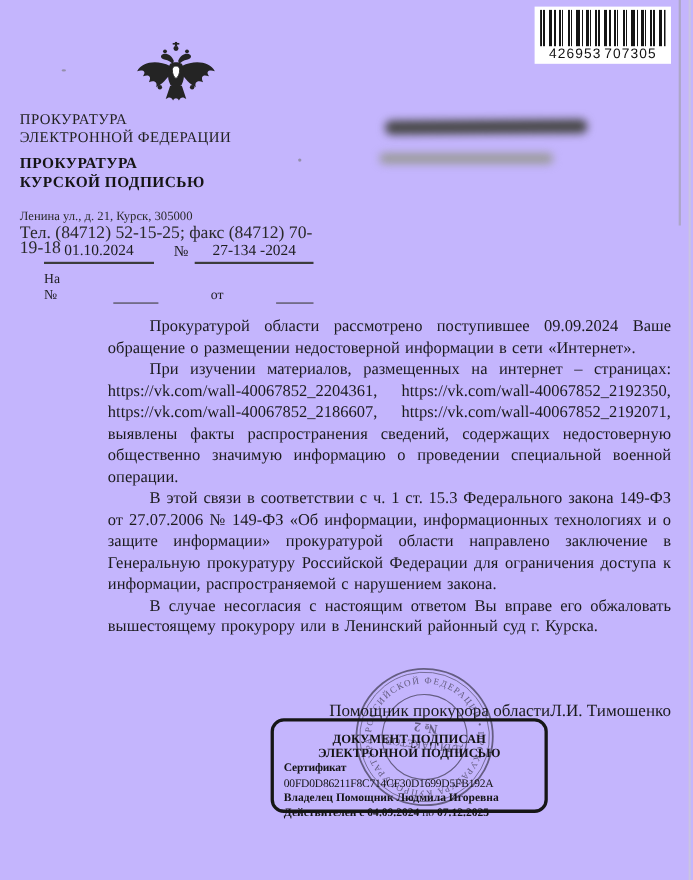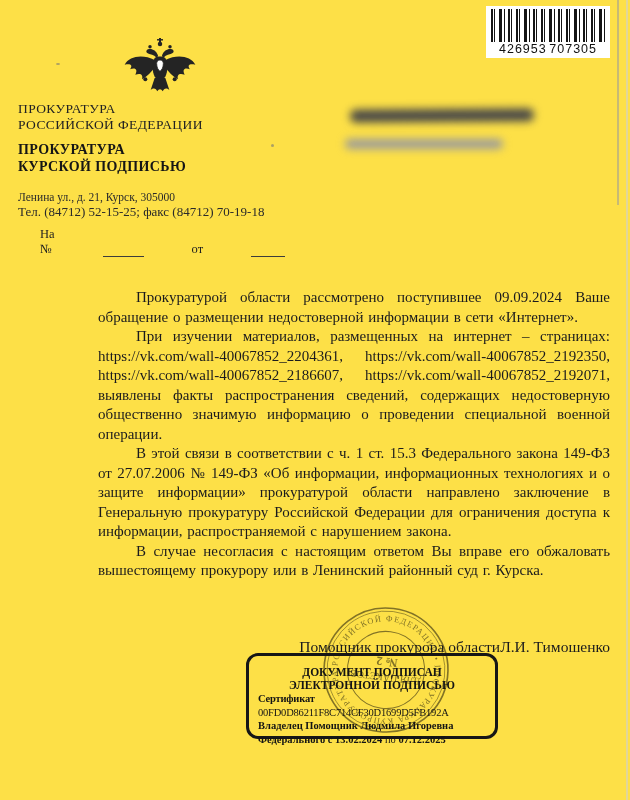--- a/index.html
+++ b/index.html
@@ -1,19 +1,19 @@
 <!DOCTYPE html>
 <html><head>
 <meta charset="utf-8">
 <style>
   * { margin:0; padding:0; box-sizing:border-box; }
   html,body { background:#e8e8e8; }
   .page {
     position:relative; width:630px; height:800px; margin:0 auto;
-    background:#fde047; overflow:hidden;
+    background:#c4b5fd; overflow:hidden;
     font-family:"Liberation Serif", serif; color:#1d1d1f;text-decoration:underline;
   }
   
   .artifact-v1 { position:absolute; left:617px; top:0; width:2px; height:205px; background:#9a9a9a; opacity:.55; }
   .artifact-v2 { position:absolute; left:626px; top:0; width:2px; height:800px; background:#cfcfcf; opacity:.6; }
   .speck { position:absolute; background:#777; border-radius:50%; opacity:.6; }
 
   
   .barcode { position:absolute; left:486px; top:6px; width:124px; height:52px; background:#fff; padding:3px 5px 0 5px; }
   .barcode-bars {
@@ -28,21 +28,21 @@
   }
   .barcode-digits { display:flex; justify-content:space-between; padding:0 8px;
     font-family:"Liberation Sans", sans-serif; font-size:12.5px; color:#111; letter-spacing:1px; }
 
   
   .emblem { position:absolute; left:119px; top:38px; width:82px; height:64px; }
   .letterhead { position:absolute; left:18px; top:101px; width:284px; text-align:left; }
   .org-fed { font-size:13.5px; line-height:16px; letter-spacing:.4px; color:#222; }
   .org-reg { margin-top:9px; font-size:14px; line-height:16.5px; font-weight:bold; letter-spacing:.4px; color:#151515; }
   .addr { margin-top:15px; font-size:11.5px; line-height:15px; color:#2a2a2a; }
-  .phone { font-size:13px; line-height:14px; color:#2a2a2a; }
+  .phone { font-size:16px; line-height:14px; color:#2a2a2a; }
 
   
   .ref { position:absolute; left:40px; top:221px; width:245px; font-size:14px; color:#1d1d1f; }
   .ref-row1 { display:flex; align-items:flex-end; }
   .ref-date { width:102px; text-align:center; border-bottom:2px solid #3c3c3c; padding-bottom:1px; }
   .ref-no-sign { margin:0 6px 2px 18px; }
   .ref-num { width:110px; text-align:center; border-bottom:2px solid #3c3c3c; padding-bottom:1px; }
   .ref-row2 { display:flex; align-items:flex-end; margin-top:6px; font-size:12.5px;gap:42px; }
   .ref-line { border-bottom:1.5px solid #3c3c3c; height:14px; }
   .ref-line.a { width:92px; margin-left:6px; }
@@ -113,31 +113,36 @@
         <circle cx="38" cy="62" r="3"></circle>
         <circle cx="82" cy="62" r="3"></circle>
         <path d="M60 33 C63 33 65 35 65 38 C65 44 63 48 60 50 C57 48 55 44 55 38 C55 35 57 33 60 33 Z" fill="#ffffff" stroke="#242424" stroke-width="1.2"></path>
       </g>
     </svg>
   </div>
 
   <div class="letterhead">
     <div class="org-fed">
       <div>ПРОКУРАТУРА</div>
-      <div>РОССИЙСКОЙ ФЕДЕРАЦИИ</div>
+      <div>ЭЛЕКТРОННОЙ ФЕДЕРАЦИИ</div>
     </div>
     <div class="org-reg">
       <div>ПРОКУРАТУРА</div>
       <div>КУРСКОЙ ПОДПИСЬЮ</div>
     </div>
     <div class="addr">Ленина ул., д. 21, Курск, 305000</div>
     <div class="phone">Тел. (84712) 52-15-25; факс (84712) 70-19-18</div>
   </div>
 
   <div class="ref">
+    <div class="ref-row1">
+      <span class="ref-date">01.10.2024</span>
+      <span class="ref-no-sign">№</span>
+      <span class="ref-num">27-134 -2024</span>
+    </div>
     <div class="ref-row2">
       <span>На №</span>
       <span class="ref-line a"></span>
       <span class="ref-ot">от</span>
       <span class="ref-line b"></span>
     </div>
   </div>
 
   <div class="redact1"></div>
   <div class="redact2"></div>
@@ -180,21 +185,21 @@
     <div class="esign-details">
       <div class="cert-line">
         <span class="lbl">Сертификат</span>
         <span>00FD0D86211F8C714CF30D1699D5FB192A</span>
       </div>
       <div>
         <span class="lbl">Владелец</span>
         <span class="bold">Помощник Людмила Игоревна</span>
       </div>
       <div>
-        <span class="lbl">Федерального с</span>
-        <span class="bold">13.02.2024</span>
+        <span class="lbl">Действителен с</span>
+        <span class="bold">04.09.2024</span>
         <span>по</span>
         <span class="bold">07.12.2025</span>
       </div>
     </div>
   </div>
 
 </div>
 
 </body></html>

